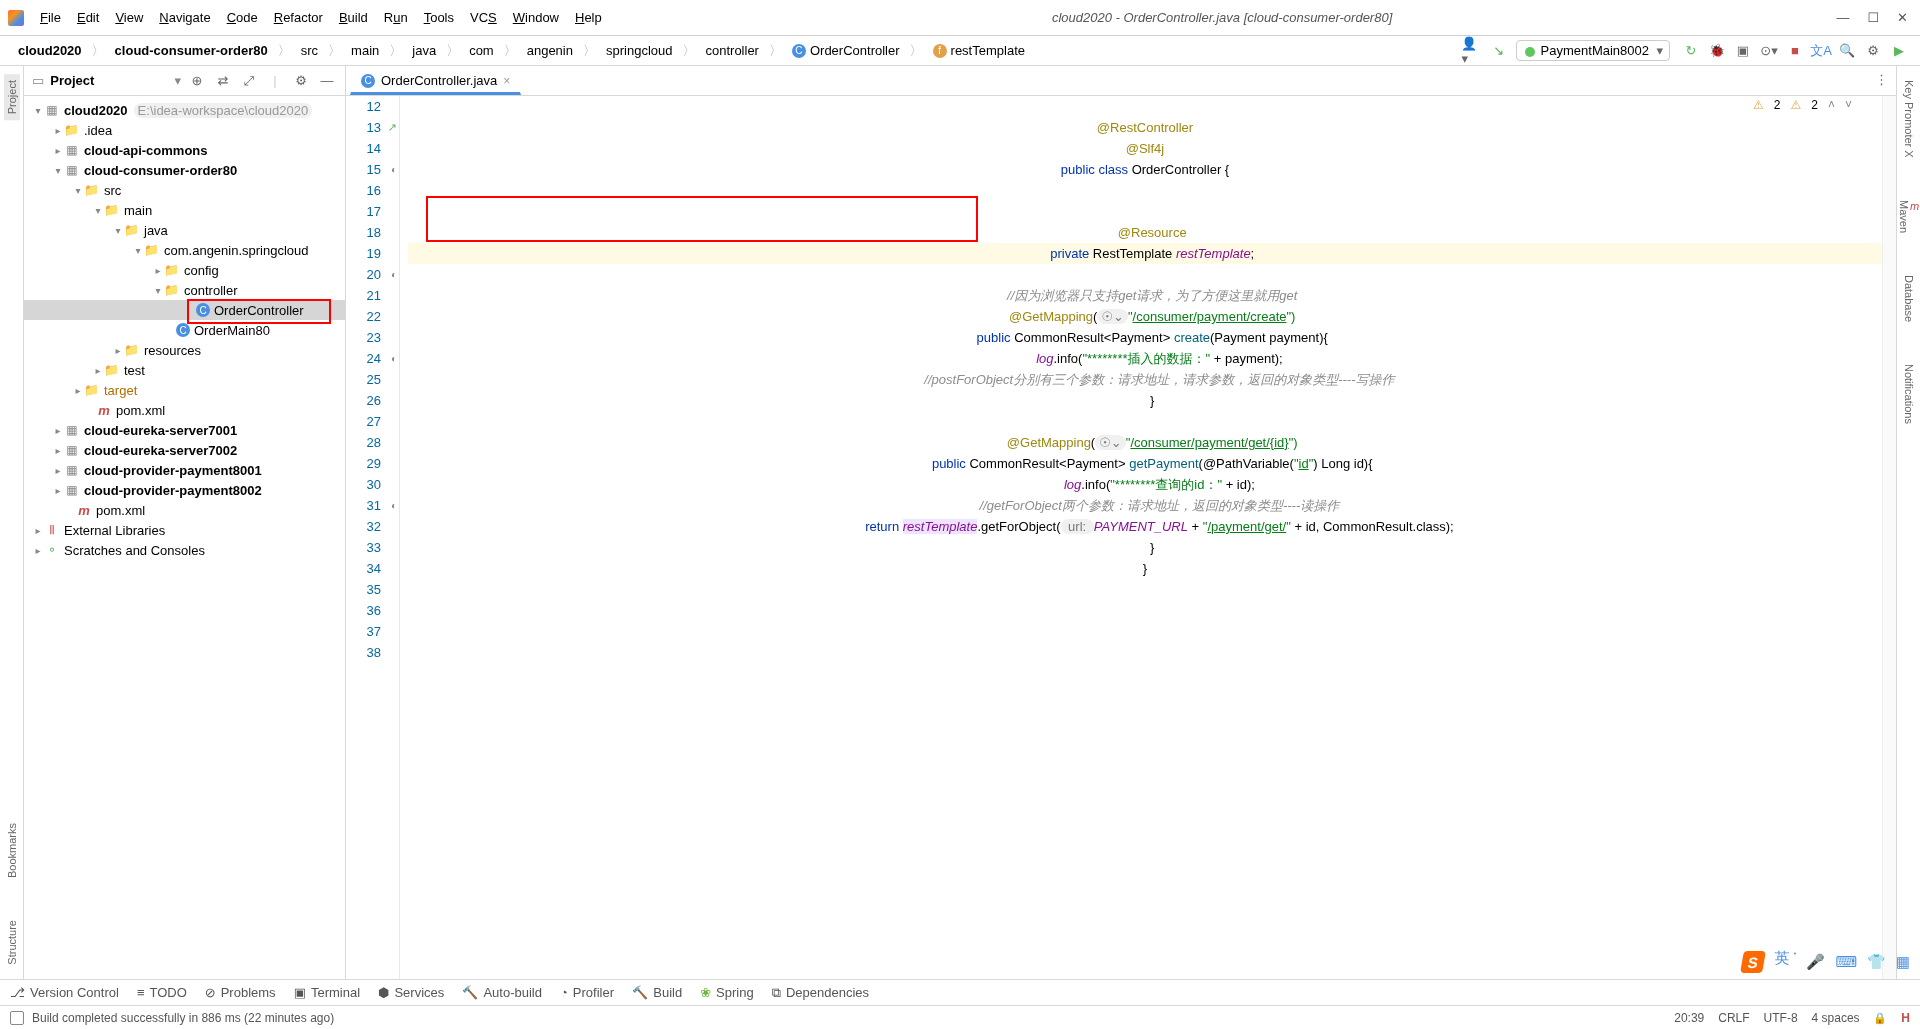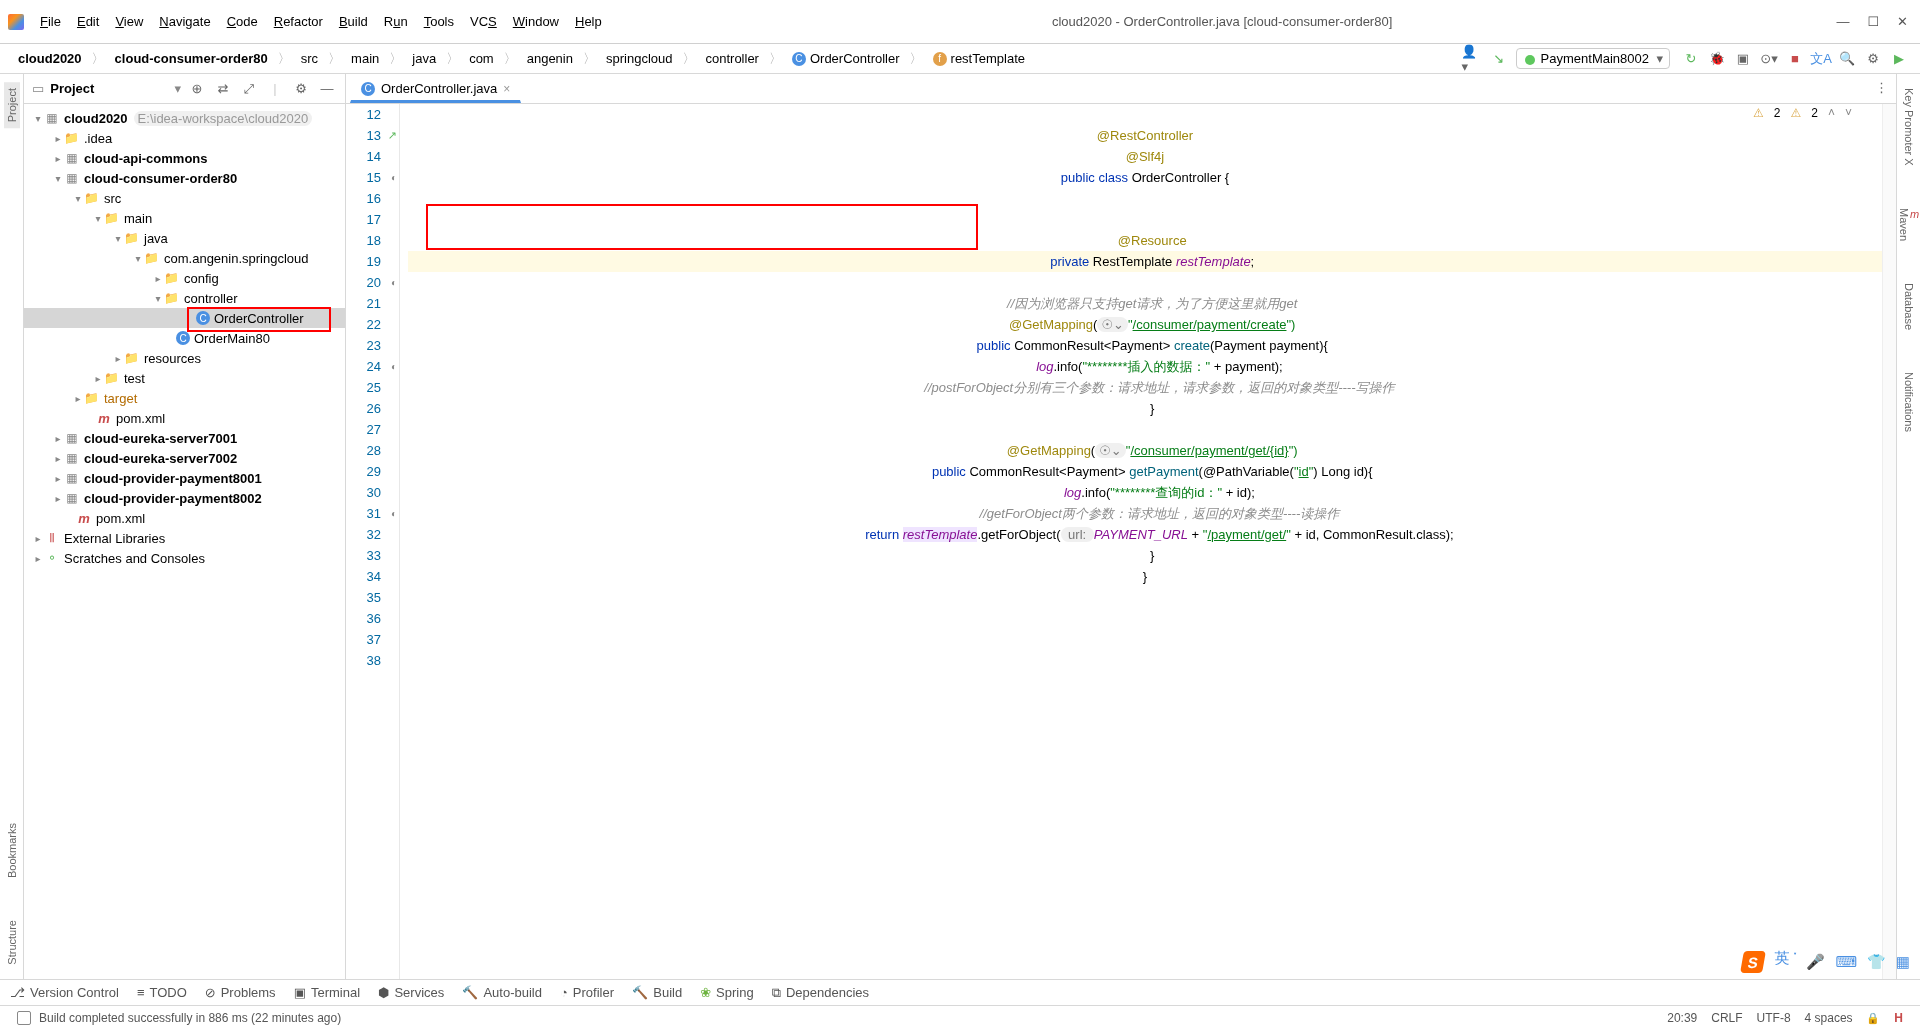--- a/index.html
+++ b/index.html
@@ -1,24 +1,24 @@
 <!DOCTYPE html>
 <html><head>
 <meta charset="utf-8">
 <style>
 * { margin: 0; padding: 0; box-sizing: border-box; font-family: "Segoe UI", Arial, sans-serif; }
 body { width: 1920px; height: 1029px; display: flex; flex-direction: column; background: #fff; font-size: 13px; color: #000; overflow: hidden; }
 
 
-.titlebar { height: 44px; display: flex; align-items: center; padding: 0 8px; border-bottom: 1px solid #d0d0d0; }
+.titlebar { height: 36px; display: flex; align-items: center; padding: 0 8px; border-bottom: 1px solid #d0d0d0; }
 .titlebar .app-icon { width: 16px; height: 16px; margin-right: 10px; background: linear-gradient(135deg,#ff6b35,#f7931e,#4a90e2,#7b68ee); border-radius: 2px; }
 .titlebar .menus { display: flex; gap: 4px; }
 .titlebar .menus span { padding: 2px 6px; cursor: pointer; }
 .titlebar .menus span u { text-decoration: underline; }
-.titlebar .wtitle { flex: 1; text-align: center; color: #555; }
+.titlebar .wtitle { flex: 1; text-align: center; color: #555; font-style: italic; }
 .titlebar .winctl { display: flex; gap: 18px; margin-right: 4px; }
 .titlebar .winctl span { cursor: pointer; color: #555; }
 
 
 .navbar { height: 30px; display: flex; align-items: center; border-bottom: 1px solid #d8d8d8; padding: 0 10px; }
 .breadcrumb { display: flex; align-items: center; flex: 1; gap: 2px; }
 .breadcrumb .crumb { padding: 2px 8px; cursor: pointer; }
 .breadcrumb .sep { color: #aaa; }
 .breadcrumb .icon-c { display:inline-block; width:14px; height:14px; border-radius:50%; background:#4a90e2; color:#fff; font-size:10px; line-height:14px; text-align:center; margin-right:4px; vertical-align:middle; }
 .breadcrumb .icon-f { display:inline-block; width:14px; height:14px; border-radius:50%; background:#e2a04a; color:#fff; font-size:10px; line-height:14px; text-align:center; margin-right:4px; vertical-align:middle; }
@@ -92,21 +92,21 @@
 .warnbar .w-ic { color:#d9a441; }
 .warnbar .updn { color:#888; cursor:pointer; }
 .scrollstrip { width:14px; border-left:1px solid #eee; background:#fafafa; }
 
 
 .bottombar { height:26px; border-top:1px solid #d8d8d8; display:flex; align-items:center; padding:0 10px; gap:18px; color:#555; }
 .bottombar .btab { display:flex; align-items:center; gap:5px; cursor:pointer; }
 .bottombar .btab .bi { font-size:13px; }
 
 
-.statusbar { height:24px; border-top:1px solid #d8d8d8; display:flex; padding:0 17px; font-size:12px; color:#555; }
+.statusbar { height:24px; border-top:1px solid #d8d8d8; display:flex; padding:0 10px; font-size:12px; color:#555; }
 .statusbar .left { flex:1; display:flex; align-items:center; gap:8px; }
 .statusbar .right { display:flex; align-items:center; gap:14px;margin-left:36px; }
 .statusbar .box-ic { width:14px; height:14px; border:1px solid #888; border-radius:2px; }
 .statusbar .lock-ic::before { content:"🔒"; font-size:11px; }
 
 
 .taskicons { position:absolute; right:10px; bottom:46px; display:flex; gap:10px; color:#4a90e2; font-size:15px; align-items:center; }
 .taskicons .sogou { width:22px; height:22px; background:#ff6a00; color:#fff; border-radius:4px; display:flex; align-items:center; justify-content:center; font-weight:bold; transform:skewX(-10deg); }
 </style>
 </head>

